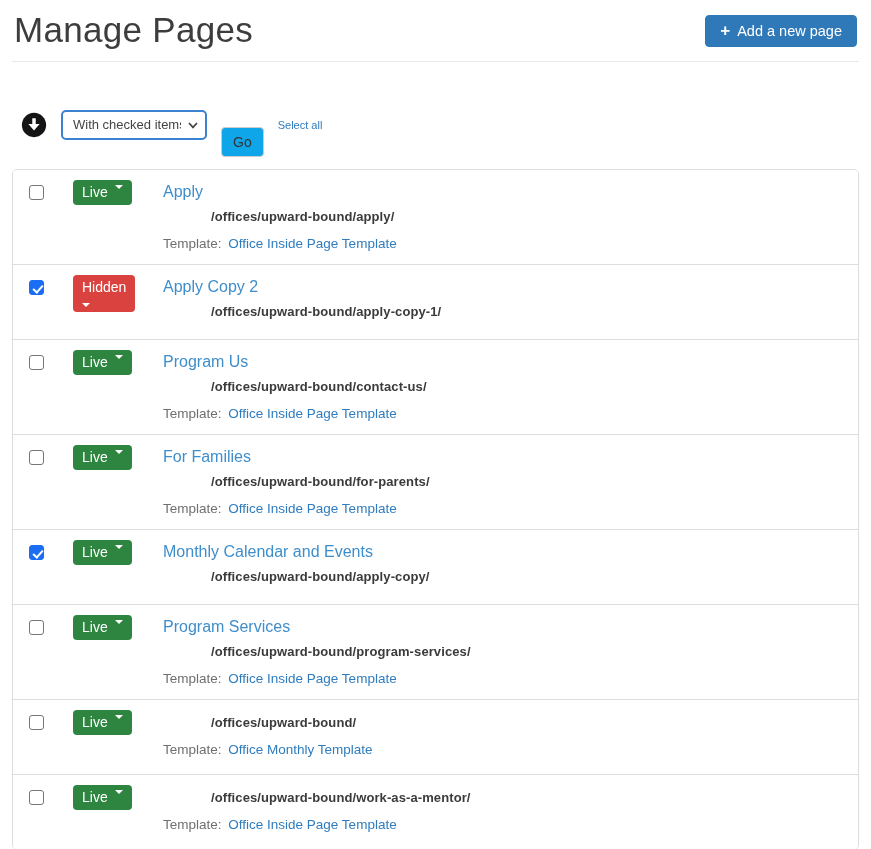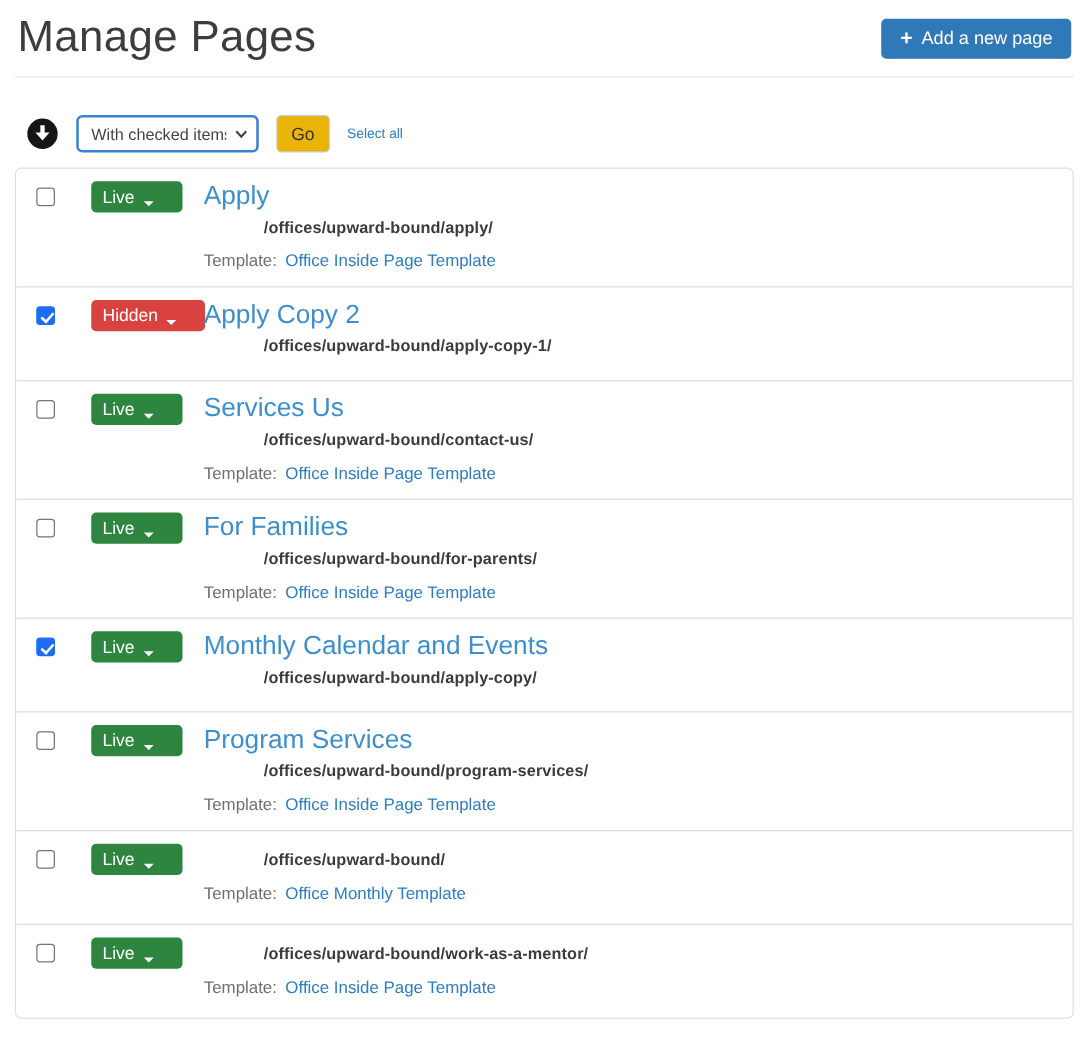--- a/index.html
+++ b/index.html
@@ -68,24 +68,24 @@
     font-family: "Liberation Sans", sans-serif;
     font-size: 13px; color: #444;
     padding: 0 24px 0 10px;
     outline: none;
   }
   .select-chevron {
     position: absolute; right: 9px; top: 12px; pointer-events: none;
   }
   .go-btn {
     height: 30px;
-    background: #eab308; border: 1px solid #ccc; border-radius: 4px;
+    background: #0ea5e9; border: 1px solid #ccc; border-radius: 4px;
     font-family: "Liberation Sans", sans-serif;
     font-size: 14px; color: #333;
-    padding: 0 11px; cursor: pointer;
+    padding: 0 11px; cursor: pointer; margin-top: 35px;
   }
   .select-all-link {
     font-size: 11px; color: var(--link-blue); text-decoration: none;
   }
 
   
   .page-list {
     margin-top: 12px;
     border: 1px solid var(--border-gray);
     border-radius: 5px;
@@ -114,36 +114,36 @@
     width: 4px; height: 8px;
     border: solid #fff; border-width: 0 2px 2px 0;
     transform: rotate(42deg);
   }
 
   .cell-status { width: 90px; }
   .status-badge {
     border: none; border-radius: 4px;
     color: #fff; font-family: "Liberation Sans", sans-serif;
     font-size: 14px;
-    padding: 4px 23px 5px 9px;
-    display: inline-flex; align-items: flex-end; gap: 7px;
+    padding: 4px 9px 5px 9px;
+    display: inline-flex; align-items: flex-start; gap: 7px;
     cursor: pointer;
   }
   .badge-live { background: var(--live-green); }
-  .badge-hidden { background: var(--hidden-red); }
+  .badge-hidden { background: var(--hidden-red); flex-direction: column; }
   .caret {
     width: 0; height: 0; display: inline-block;
     border-left: 4px solid transparent; border-right: 4px solid transparent;
     border-top: 4px solid #fff;
     margin-top: 1px;
   }
 
   .cell-main { flex: 1; padding-top: 0; }
   .page-title-link {
-    font-size: 21px; color: var(--title-link-blue);
+    font-size: 16px; color: var(--title-link-blue);
     text-decoration: none; line-height: 24px; display: inline-block;
   }
   .page-path {
     font-size: 13px; font-weight: bold; color: var(--path-gray);
     margin-top: 5px; letter-spacing: .1px; margin-left: 48px;
   }
   .template-line { margin-top: 12px; font-size: 13.5px; }
   .template-label { color: var(--label-gray); text-align: right; }
   .template-link { color: var(--link-blue); text-decoration: none; }
 </style>
@@ -221,21 +221,21 @@
     <div class="cell-check">
       <input type="checkbox" class="row-checkbox" style="">
     </div>
     <div class="cell-status">
       <button class="status-badge badge-live">
         <span class="status-label">Live</span>
         <span class="caret"></span>
       </button>
     </div>
     <div class="cell-main">
-      <a class="page-title-link" href="#">Services Us</a>
+      <a class="page-title-link" href="#">Program Us</a>
       <div class="page-path">/offices/upward-bound/contact-us/</div>
       <div class="template-line">
         <span class="template-label">Template:</span>
         <a class="template-link" href="#" style="margin-left: 3px;">Office Inside Page Template</a>
       </div>
     </div>
   </div>
 
   <div class="row">
     <div class="cell-check">

